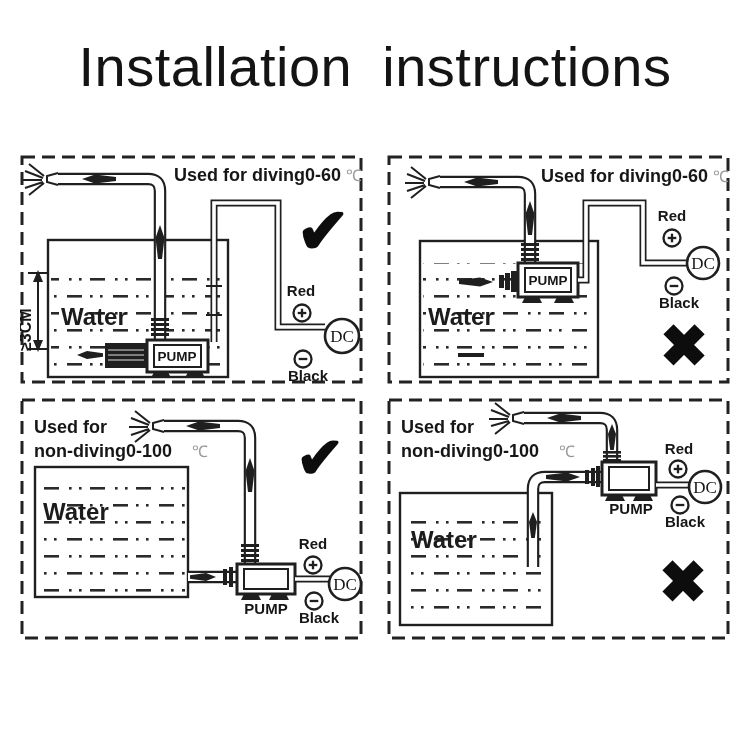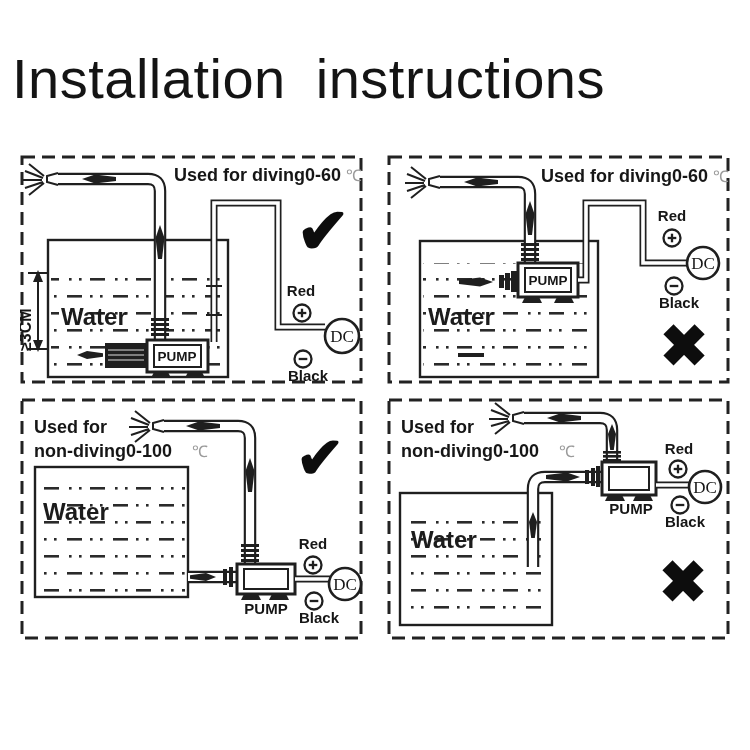--- a/index.html
+++ b/index.html
@@ -1,18 +1,18 @@
 <!DOCTYPE html>
 <html><head>
 <meta charset="utf-8">
 <style>
   html,body{margin:0;padding:0;}
   body{width:750px;height:750px;background:#ffffff;position:relative;
        font-family:"Liberation Sans",sans-serif;overflow:hidden;}
-  #title{position:absolute;top:34px;left:0;right:0;margin:12px;
+  #title{position:absolute;top:34px;left:0;right:0;margin:0;text-align:center;
          font-size:56px;font-weight:400;letter-spacing:.5px;word-spacing:14px;color:#141414;}
   .panel{position:absolute;}
   .p1{left:20px;top:155px;}
   .p2{left:387px;top:155px;}
   .p3{left:20px;top:398px;}
   .p4{left:387px;top:398px;}
   
   .bord{fill:none;stroke:#222;stroke-width:3;stroke-dasharray:13 7;}
   .tank{fill:#fff;stroke:#1f1f1f;stroke-width:2.4;}
   .po{fill:none;stroke:#1f1f1f;stroke-width:12.5;}

